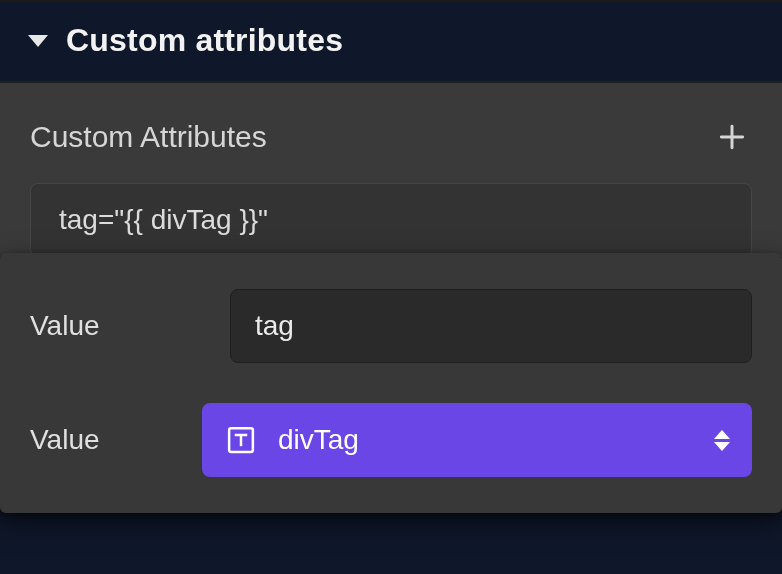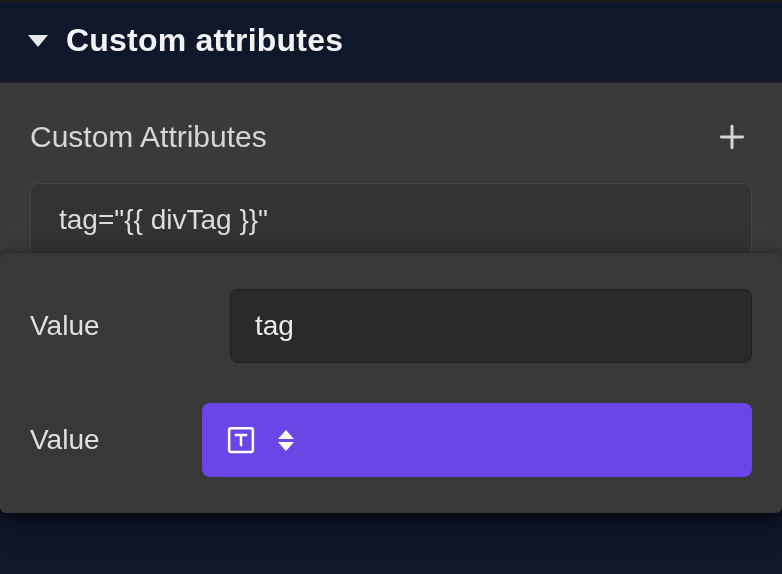--- a/index.html
+++ b/index.html
@@ -205,20 +205,21 @@
     <div class="field">
       <div class="field-label">Value</div>
       <div class="value-select">
         <span class="type-icon">
           <svg viewBox="0 0 24 24" width="30" height="30" fill="none" stroke="#ffffff" stroke-width="2">
             <rect x="2.5" y="2.5" width="19" height="19" rx="1.5"></rect>
             <line x1="7" y1="8" x2="17" y2="8"></line>
             <line x1="12" y1="8" x2="12" y2="17"></line>
           </svg>
         </span>
+        <span class="value-text">divTag</span>
         <span class="stepper">
           <span class="tri-up"></span>
           <span class="tri-down"></span>
         </span>
       </div>
     </div>
 
   </div>
 
 </div>

